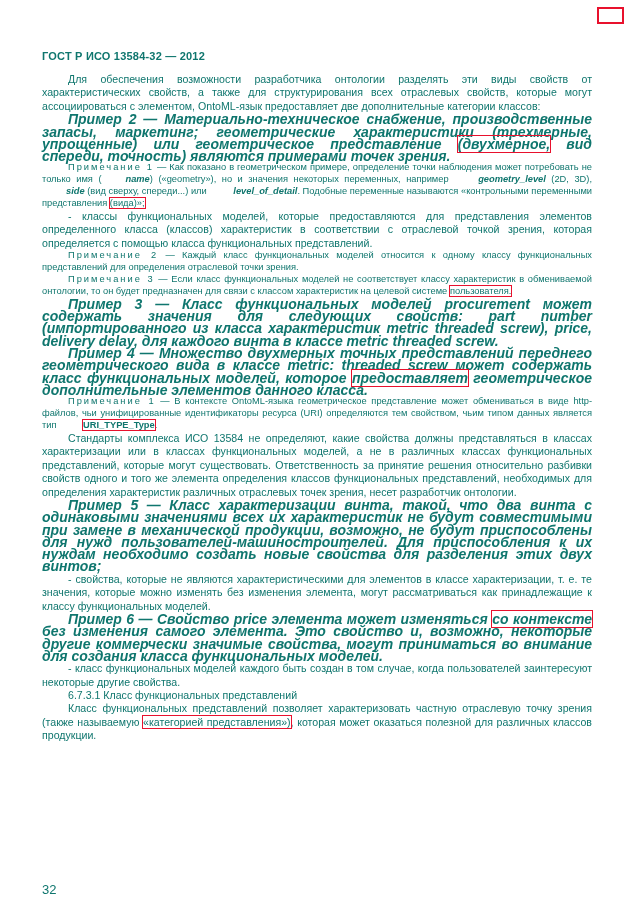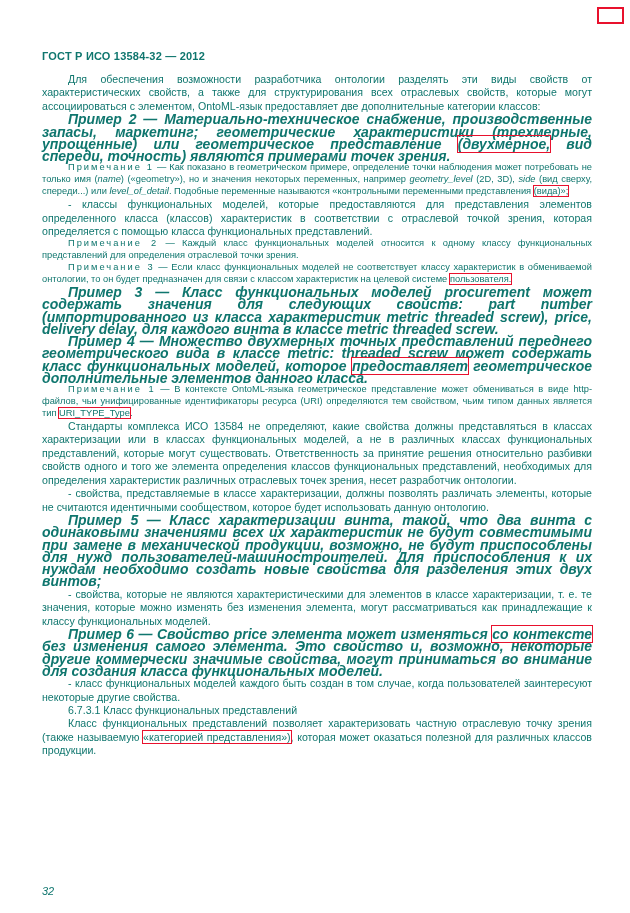--- a/index.html
+++ b/index.html
@@ -19,49 +19,47 @@
   }
   .doc-body{
     position:absolute;top:73px;left:42px;right:38px;
     text-align:justify;
     hyphens:auto;
   }
   .para{margin:0;text-indent:26px;text-align:justify;}
   .body,.list,.heading{font-size:10.6px;line-height:13.4px;}
   .note{font-size:9.3px;line-height:11.9px;}
   .example{font-size:14px;line-height:12.3px;font-weight:bold;font-style:italic;}
-  .b{font-weight:normal;}
+  .b{font-weight:bold;margin-left:24px;}
   .i{font-style:italic;}
   .ls{letter-spacing:2px;}
   .box{outline:1.5px solid var(--annot,#e8112d);outline-offset:0px;}
   .annotation-box{position:absolute;border:2px solid var(--annot,#e8112d);box-sizing:border-box;}
   .doc-footer{
     position:absolute;left:42px;bottom:16px;
-    font-size:11px;
-    font-style:italic;
+    font-size:13px;
   }
 </style>
 </head>
 <body>
 
 <div class="page">
   <div class="doc-header">ГОСТ Р ИСО 13584-32 — 2012</div>
 
   <div class="doc-body">
       <p class="para body"><span>Для обеспечения возможности разработчика онтологии разделять эти виды свойств от характеристических свойств, а также для структурирования всех отраслевых свойств, которые могут ассоциироваться с элементом, OntoML-язык предоставляет две дополнительные категории классов:</span></p>
       <p class="para example"><span>Пример 2 — Материально-техническое снабжение, производственные запасы, маркетинг; геометрические характеристики (трехмерные, упрощенные) или геометрическое представление </span><span class="box">(двухмерное,</span><span> вид спереди, точность) являются примерами точек зрения.</span></p>
       <p class="para note"><span class="ls">Примечание 1</span><span> — Как показано в геометрическом примере, определение точки наблюдения может потребовать не только имя (</span><span class="b i">name</span><span>) («geometry»), но и значения некоторых переменных, например </span><span class="b i">geometry_level</span><span> (2D, 3D), </span><span class="b i">side</span><span> (вид сверху, спереди...) или </span><span class="b i">level_of_detail</span><span>. Подобные переменные называются «контрольными переменными представления </span><span class="box">(вида)»;</span></p>
       <p class="para list"><span>- классы функциональных моделей, которые предоставляются для представления элементов определенного класса (классов) характеристик в соответствии с отраслевой точкой зрения, которая определяется с помощью класса функциональных представлений.</span></p>
       <p class="para note"><span class="ls">Примечание 2</span><span> — Каждый класс функциональных моделей относится к одному классу функциональных представлений для определения отраслевой точки зрения.</span></p>
       <p class="para note"><span class="ls">Примечание 3</span><span> — Если класс функциональных моделей не соответствует классу характеристик в обмениваемой онтологии, то он будет предназначен для связи с классом характеристик на целевой системе </span><span class="box">пользователя.</span></p>
       <p class="para example"><span>Пример 3 — Класс функциональных моделей procurement может содержать значения для следующих свойств: part number (импортированного из класса характеристик metric threaded screw), price, delivery delay, для каждого винта в классе metric threaded screw.</span></p>
       <p class="para example"><span>Пример 4 — Множество двухмерных точных представлений переднего геометрического вида в классе metric: threaded screw может содержать класс функциональных моделей, которое </span><span class="box">предоставляет</span><span> геометрическое дополнительные элементов данного класса.</span></p>
       <p class="para note"><span class="ls">Примечание 1</span><span> — В контексте OntoML-языка  геометрическое представление может обмениваться в виде http-файлов, чьи унифицированные идентификаторы ресурса (URI) определяются тем свойством, чьим типом данных является тип </span><span class="b box">URI_TYPE_Type</span><span>.</span></p>
       <p class="para body"><span>Стандарты комплекса ИСО 13584 не определяют, какие свойства должны представляться в классах характеризации или в классах функциональных моделей, а не в различных классах функциональных представлений, которые могут существовать. Ответственность за принятие решения относительно разбивки свойств одного и того же элемента определения классов функциональных представлений, необходимых для определения характеристик различных отраслевых точек зрения, несет разработчик онтологии.</span></p>
-      <p class="para list"><span>- свойства, представляемые в классе характеризации, должны позволять различать элементы, которые не считаются идентичными сообществом, которое будет использовать данную онтологию.</span></p>
       <p class="para example"><span>Пример 5 — Класс характеризации винта, такой, что два винта с одинаковыми значениями всех их характеристик не будут совместимыми при замене в механической продукции, возможно, не будут приспособлены для нужд пользователей-машиностроителей. Для приспособления к их нуждам необходимо создать новые свойства для разделения этих двух винтов;</span></p>
       <p class="para list"><span>- свойства, которые не являются характеристическими для элементов в классе характеризации, т. е. те значения, которые можно изменять без изменения элемента, могут рассматриваться как принадлежащие к классу функциональных моделей.</span></p>
       <p class="para example"><span>Пример 6 — Свойство price элемента может изменяться </span><span class="box">со контексте</span><span> без изменения самого элемента. Это свойство и, возможно, некоторые другие коммерчески значимые свойства, могут приниматься во внимание для создания класса функциональных моделей.</span></p>
       <p class="para list"><span>- класс функциональных моделей каждого быть создан в том случае,  когда пользователей заинтересуют некоторые другие свойства.</span></p>
       <p class="para heading"><span>6.7.3.1 Класс функциональных представлений</span></p>
       <p class="para body"><span>Класс функциональных представлений позволяет характеризовать частную отраслевую точку зрения (также называемую </span><span class="box">«категорией представления»)</span><span>, которая может оказаться полезной для различных классов продукции.</span></p>
     </div>
 
   <div class="doc-footer">32</div>
 <div class="annotation-box" style="left: 597px; top: 7px; width: 27px; height: 17px;"></div>

